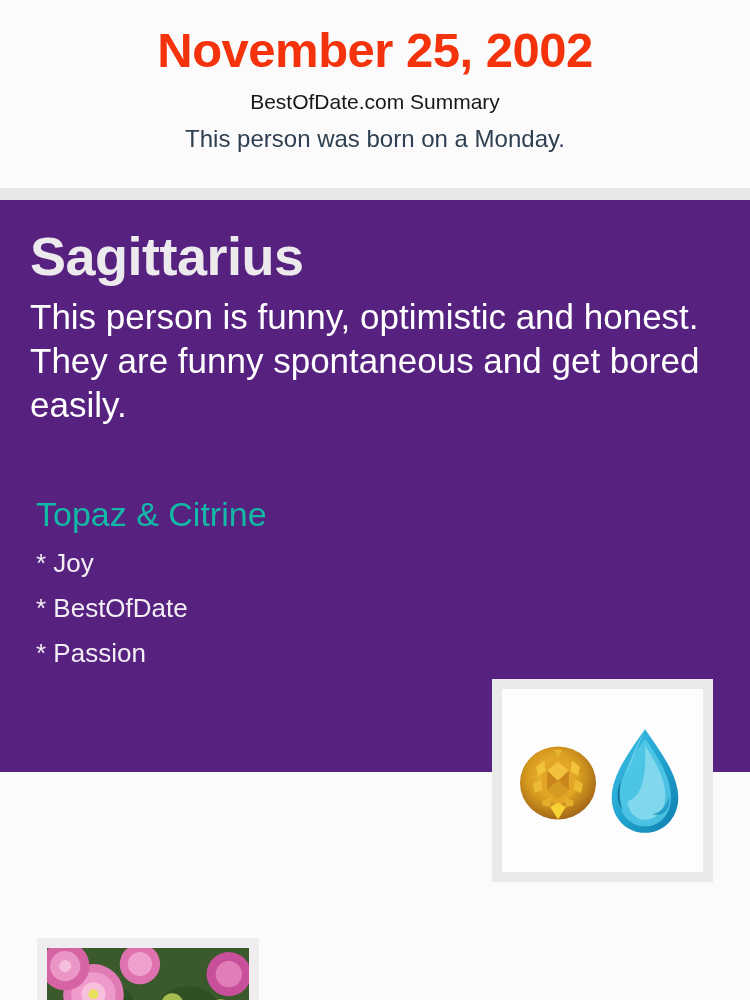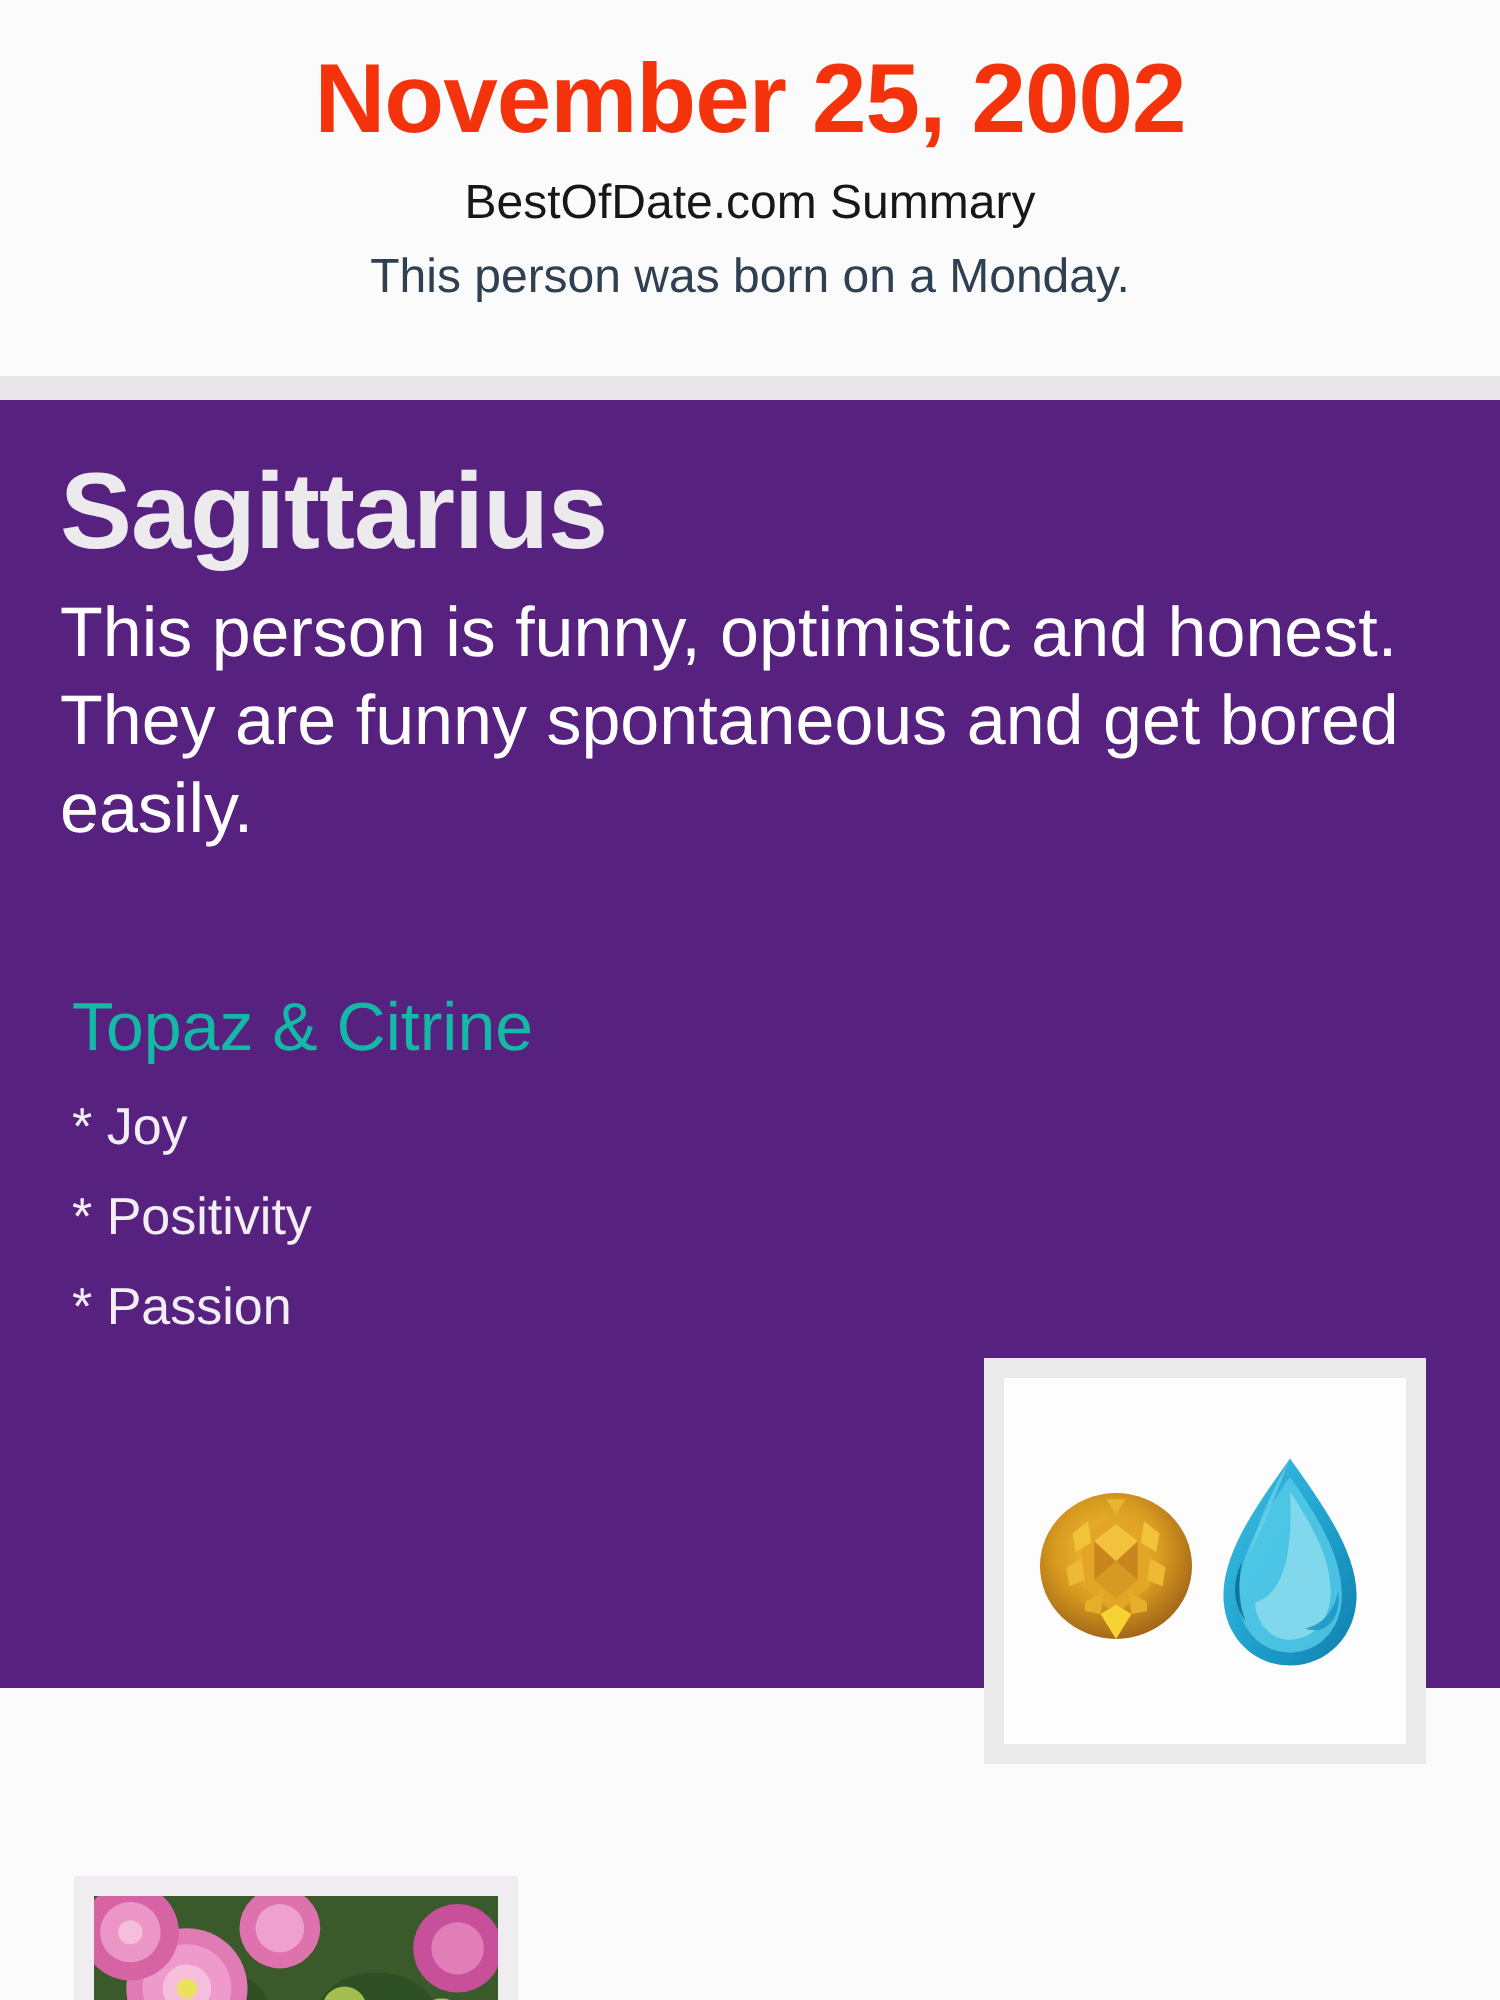--- a/index.html
+++ b/index.html
@@ -31,21 +31,21 @@
   .date-title {
     color: #F4320C;
     font-size: 49px;
     font-weight: bold;
     line-height: 56px;
     letter-spacing: -0.5px;
     margin: 0;
   }
   .site-summary {
     color: #171717;
-    font-size: 24px;
+    font-size: 21px;
     line-height: 36px;
     margin: 6px 0 0 0;
     font-weight: normal;
   }
   .born-line {
     color: #2E4051;
     font-size: 24px;
     line-height: 32px;
     margin: 3px 0 0 0;
     font-weight: normal;
@@ -54,21 +54,21 @@
   .divider {
     height: 12px;
     background: #EAE7EB;
     width: 100%;
   }
 
   
   .body-purple {
     background: #572180;
     width: 750px;
-    height: 644px;
+    height: 572px;
     position: relative;
     box-sizing: border-box;
   }
 
   .sign-name {
     position: absolute;
     left: 30px;
     top: 26px;
     color: #EDEAEE;
     font-size: 54px;
@@ -203,21 +203,21 @@
 
   <div class="body-purple">
 
     <h2 class="sign-name">Sagittarius</h2>
     <p class="sign-desc">This person is funny, optimistic and honest. They are funny spontaneous and get bored easily.</p>
 
     <div class="stone-block">
       <div class="block-sub">Topaz &amp; Citrine</div>
       <ul class="trait-list">
         <li>* Joy</li>
-        <li>* Positivity</li>
+        <li>* BestOfDate</li>
         <li>* Passion</li>
       </ul>
     </div>
 
     <div class="stone-frame">
       <div class="stone-canvas">
         <svg class="gem-round" viewBox="0 0 100 98">
           <defs>
             <radialGradient id="cit" cx="45%" cy="40%" r="65%">
               <stop offset="0%" stop-color="#F6C43A"></stop>

